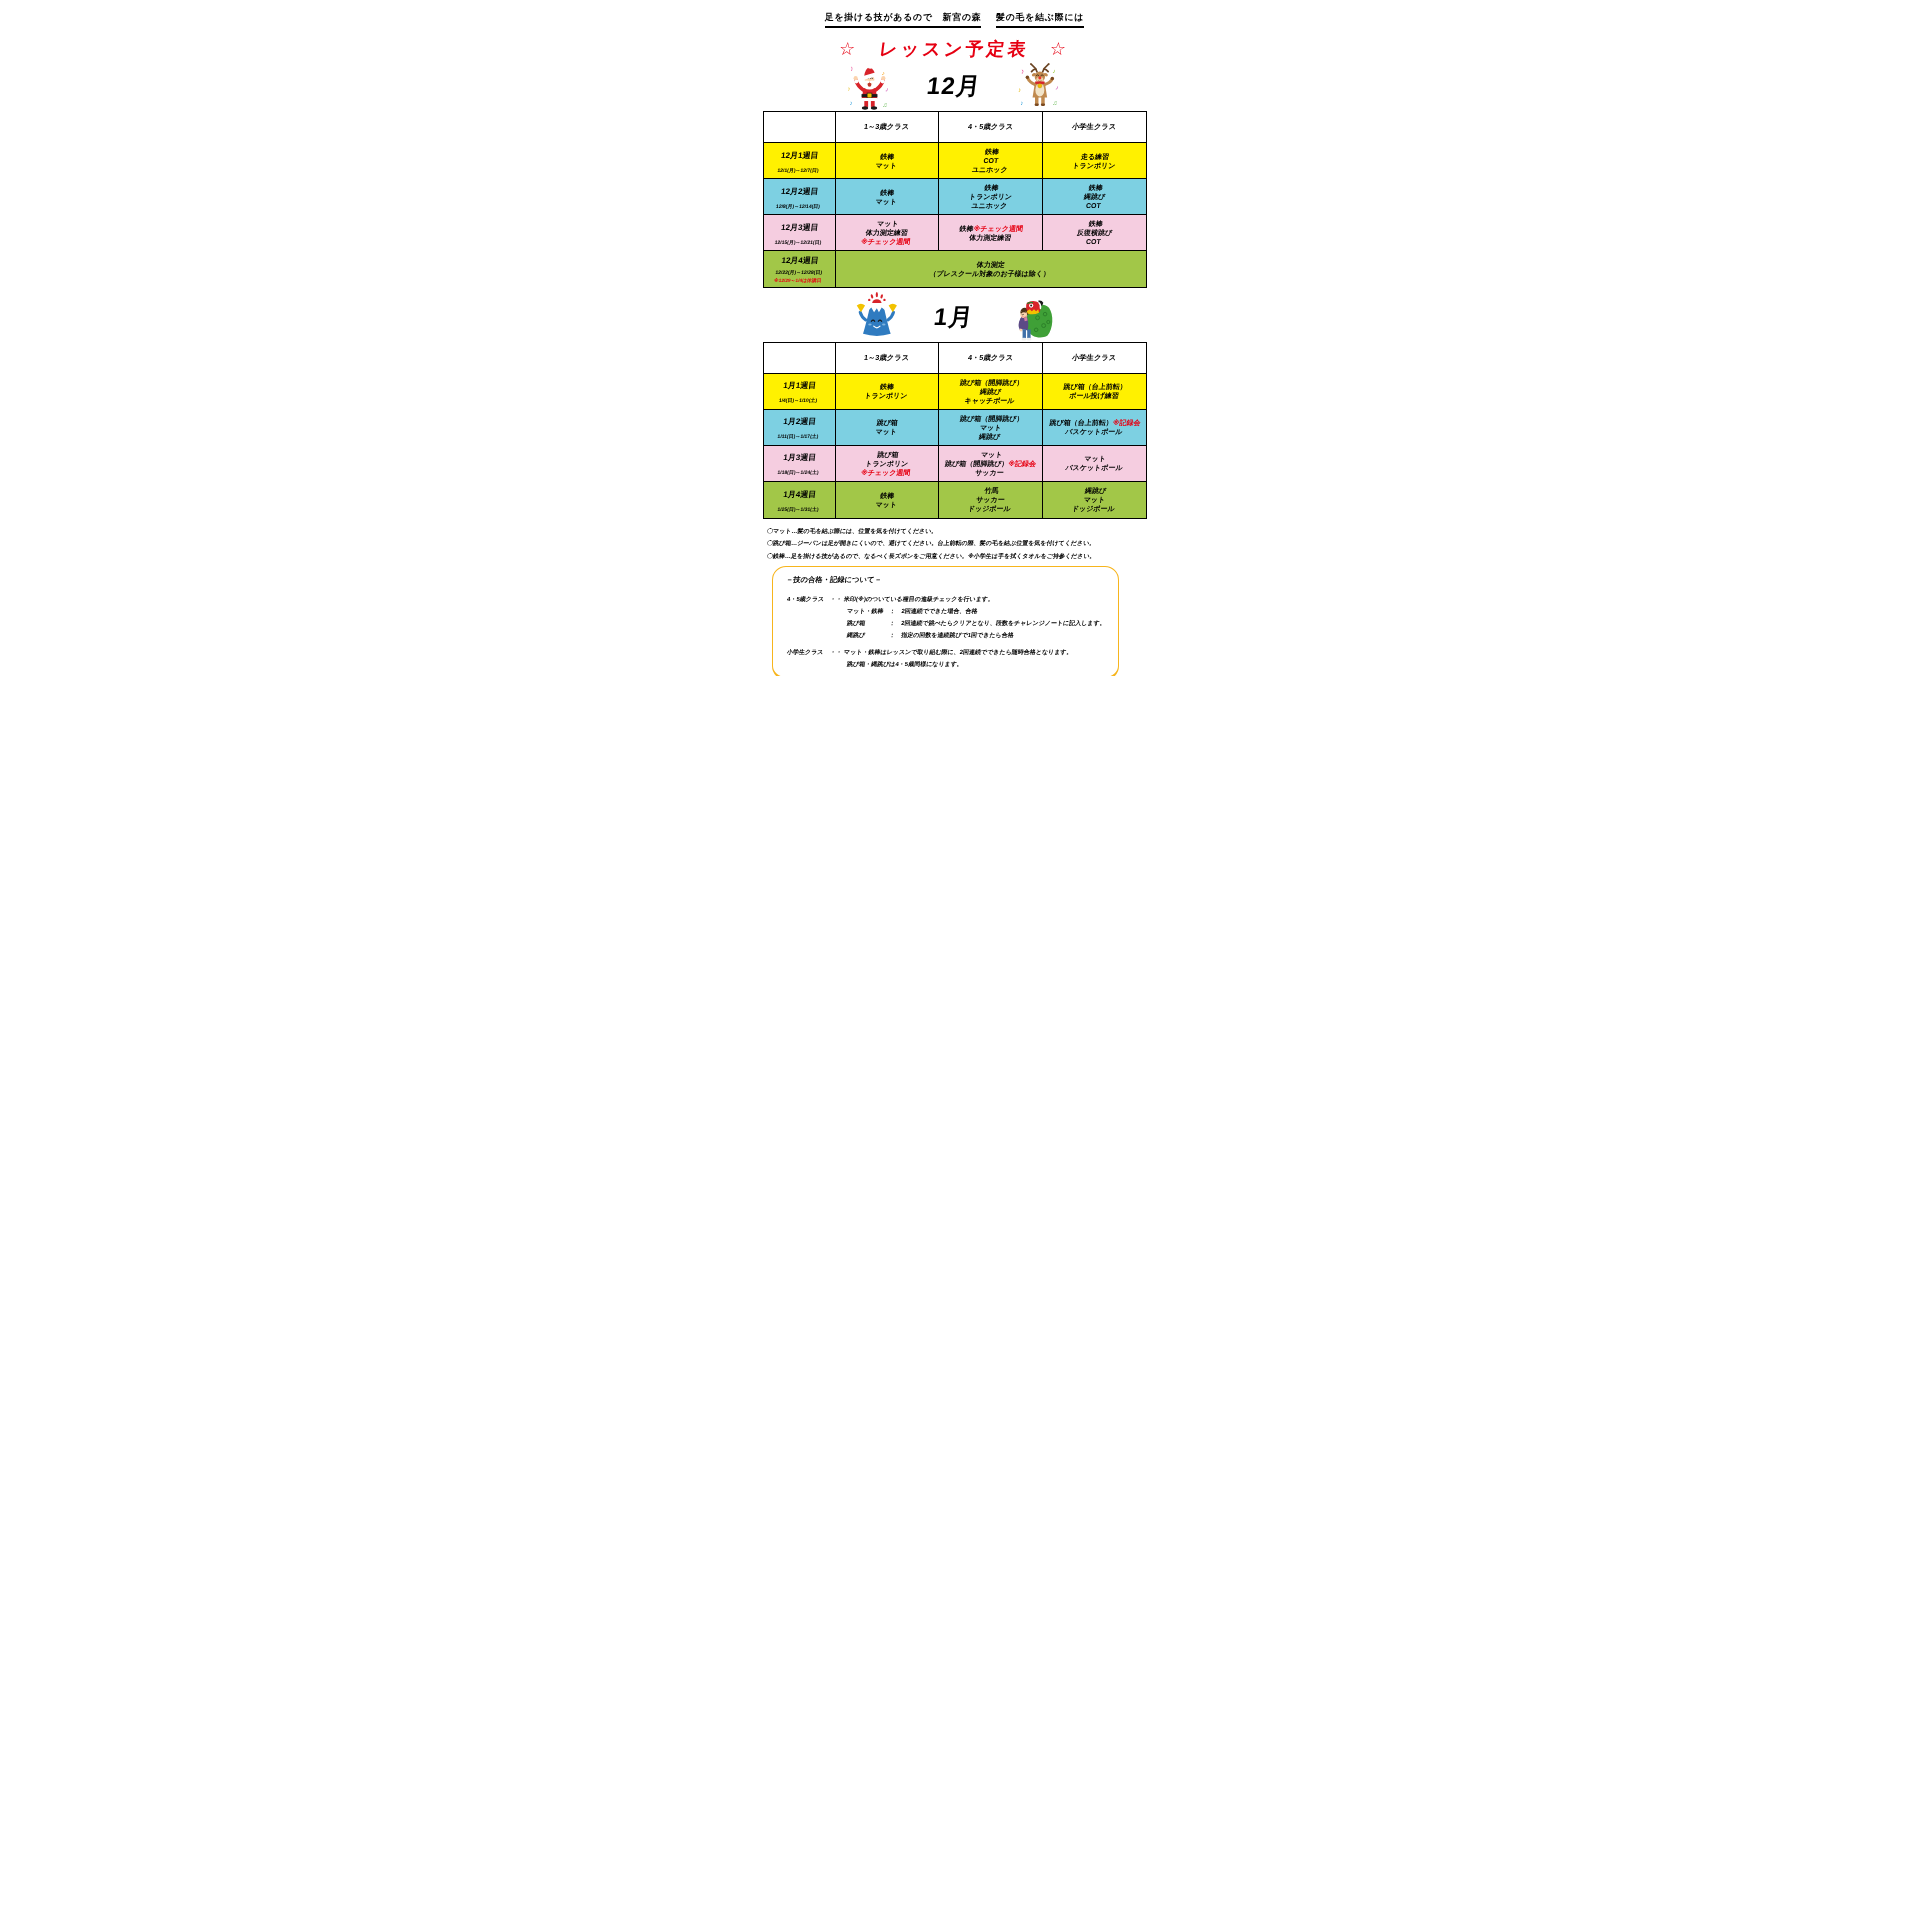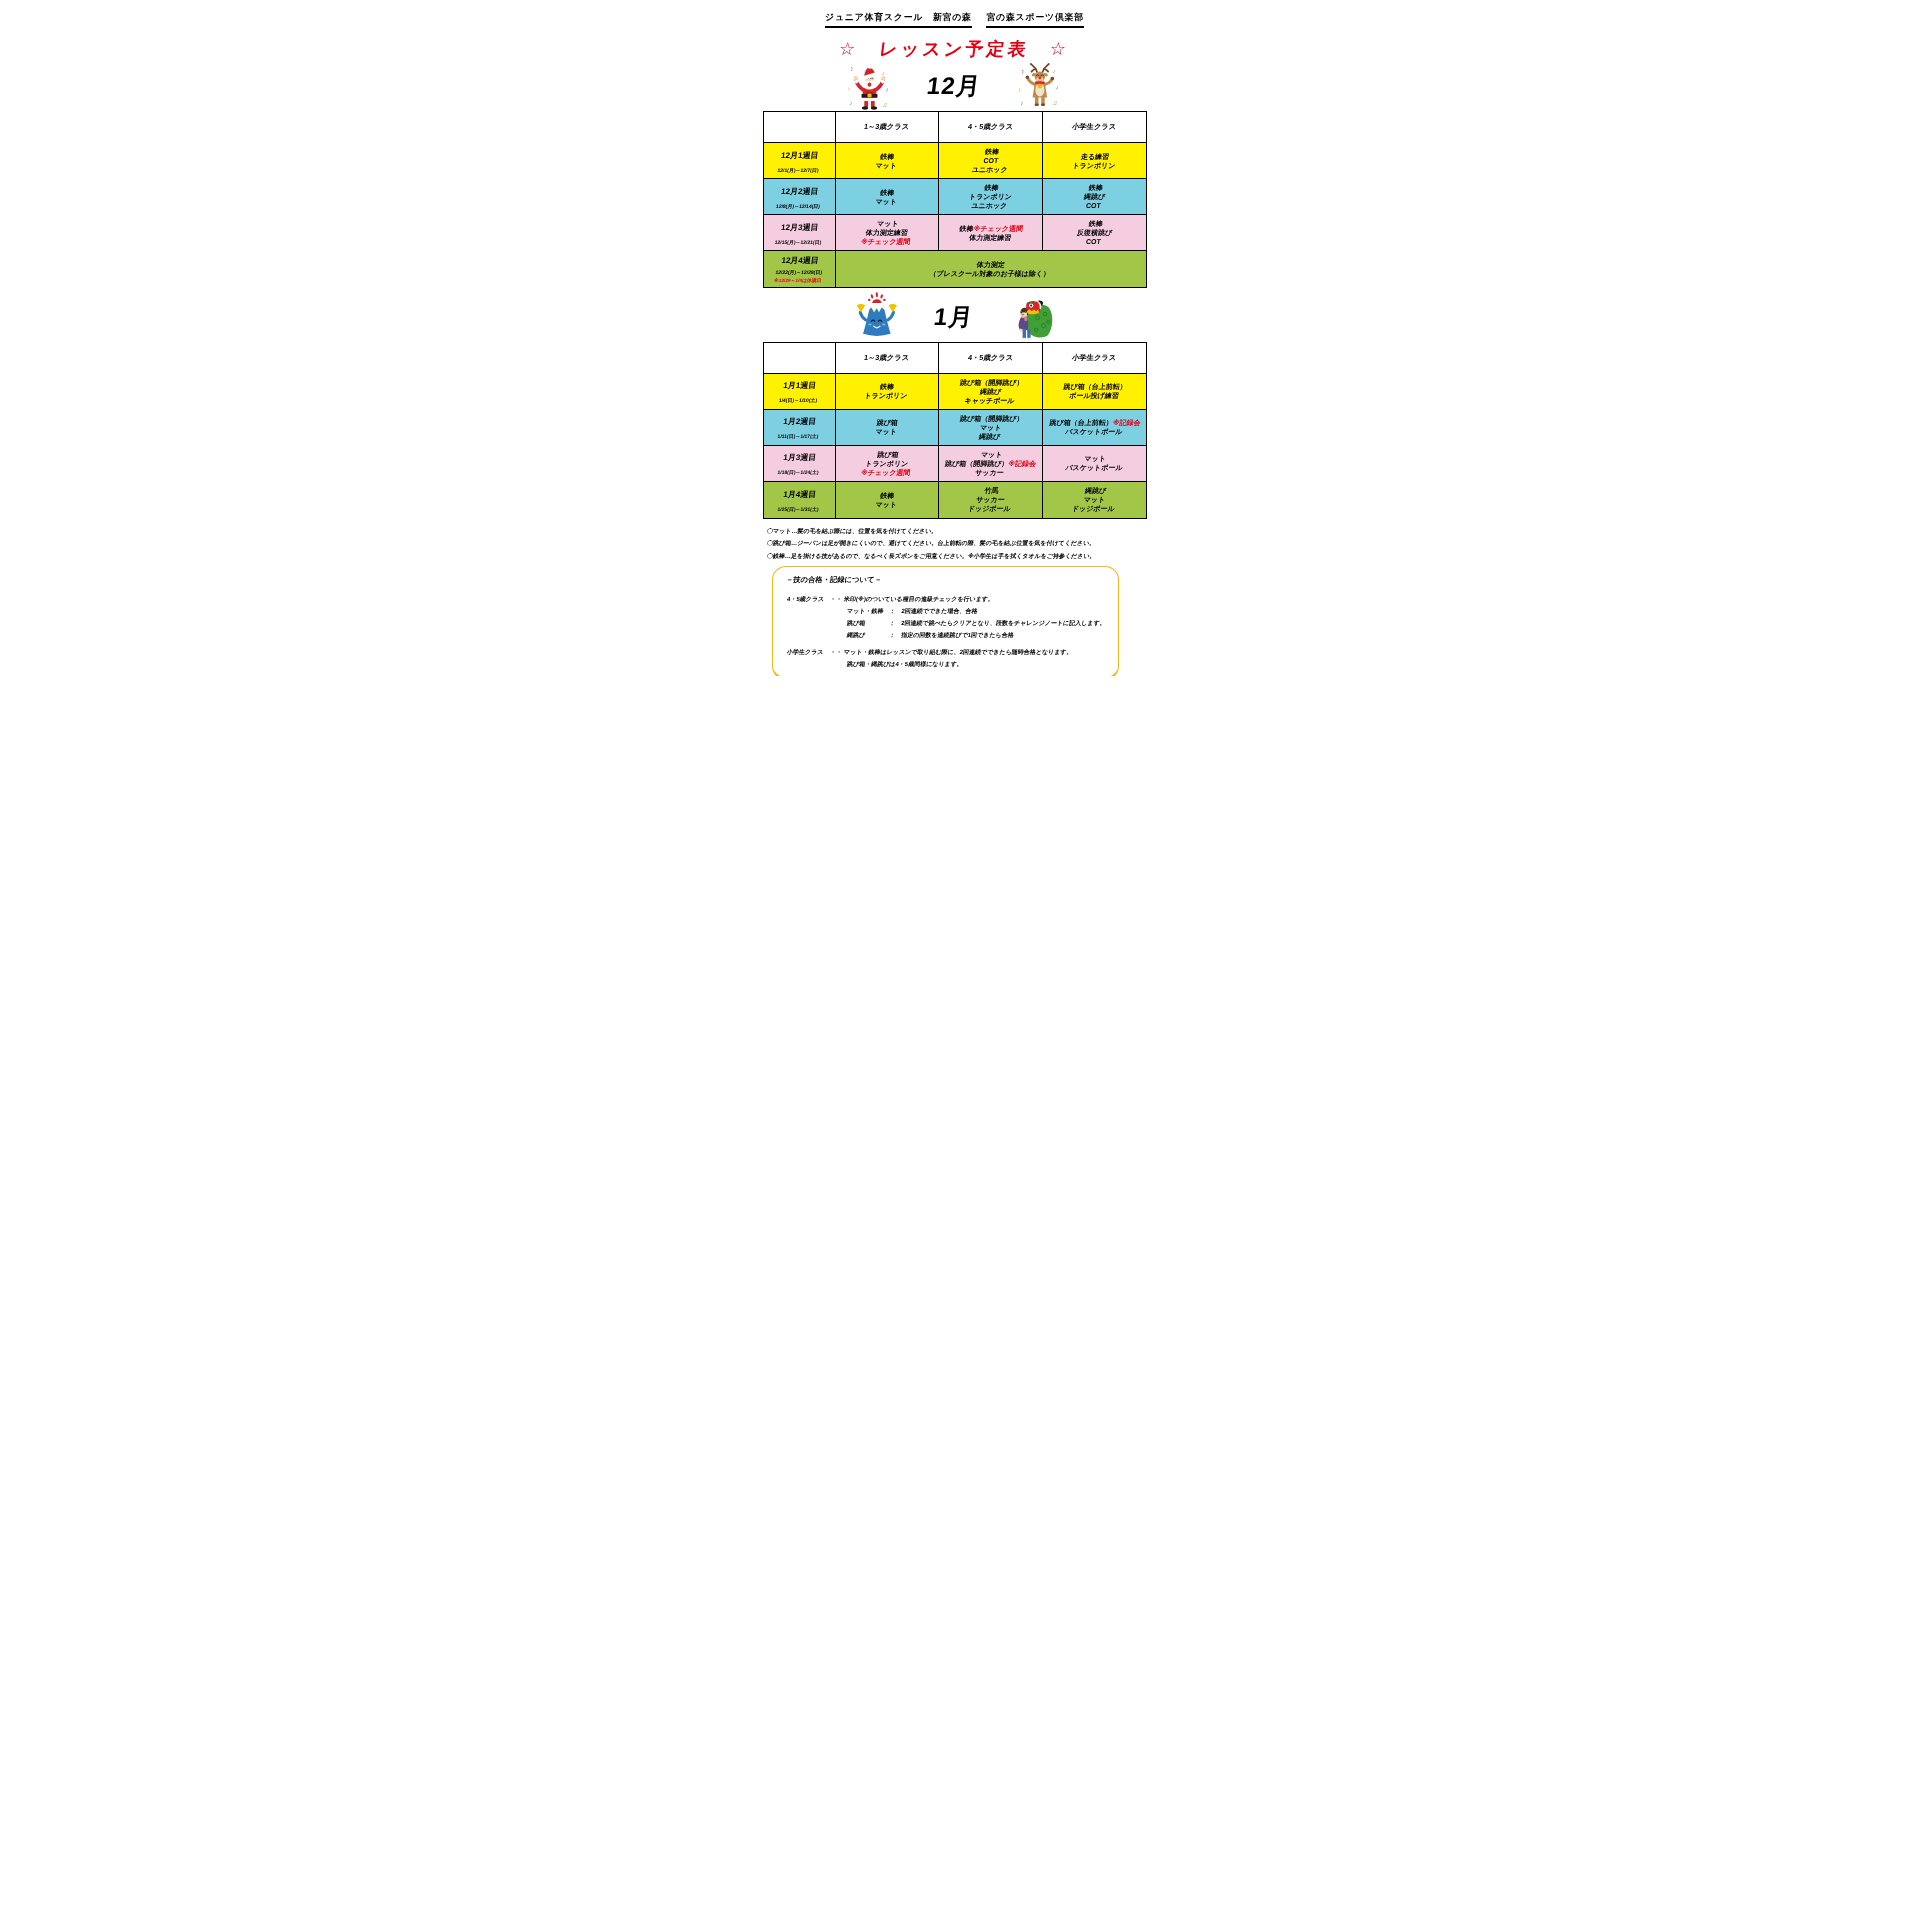--- a/index.html
+++ b/index.html
@@ -67,22 +67,22 @@
   .rule-grid.elementary{margin-top:7.7px;}
   .elem-line2{margin-left:63px;margin-top:3.1px;}
   .elem-line2 .ob{font-size:6px;}
 </style>
 </head>
 <body>
 
 <div class="page">
 
   <div class="school-header">
-    <span class="seg">ジュニア体育スクール　新宮の森</span>
-    <span class="seg">宮の森スポーツ倶楽部</span>
+    <span class="seg">足を掛ける技があるので　新宮の森</span>
+    <span class="seg">髪の毛を結ぶ際には</span>
   </div>
 
   <div class="main-title">
     <span class="ob">☆　レッスン予定表　☆</span>
   </div>
 
   <div class="month-row">
     <svg class="illu" width="45" height="49" viewBox="0 0 130 140">
       <text x="10" y="26" fill="#e85298" font-size="22" transform="rotate(-18 10 26)">♪</text>
       <text x="100" y="36" fill="#f39800" font-size="17" transform="rotate(14 100 36)">♪</text>

